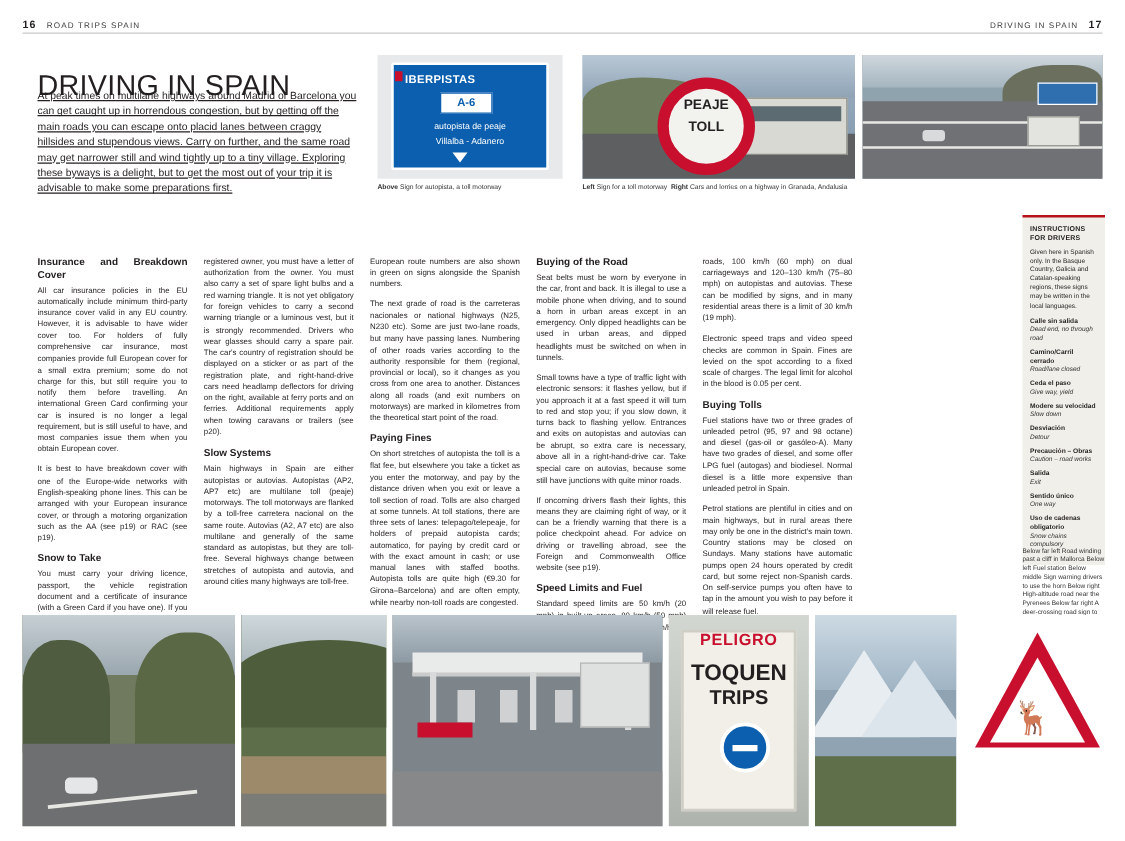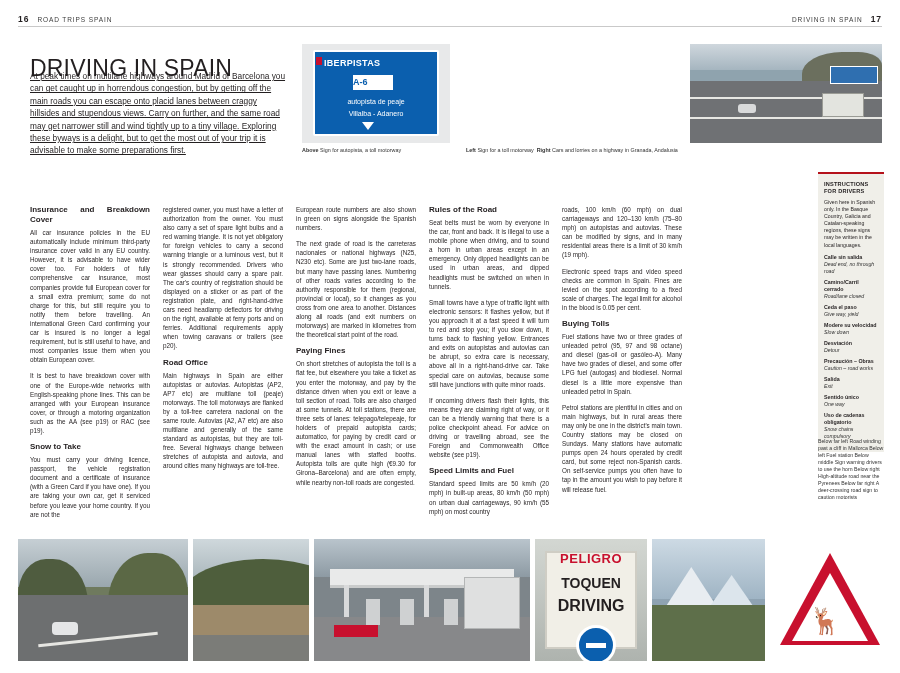--- a/index.html
+++ b/index.html
@@ -32,21 +32,21 @@
   
   .topimg{position:absolute;overflow:hidden;}
   .cap{position:absolute;font-size:5.4px;line-height:7px;color:#333;}
   .cap b{font-weight:bold;}
 
   
   .sign1{left:302px;top:44px;width:148px;height:99px;background:#e8e9ea;}
   .sign1 .blue{position:absolute;left:11px;top:6px;width:126px;height:86px;background:#0b5fae;border:2px solid #ffffff;border-radius:2px;box-sizing:border-box;}
   .sign1 .iber{position:absolute;left:22px;top:14px;font-size:9px;color:#fff;font-weight:bold;letter-spacing:.3px;}
   .sign1 .sq{position:absolute;left:14px;top:13px;width:6px;height:8px;background:#c8102e;}
-  .sign1 .a6{position:absolute;left:50px;top:30px;width:42px;height:17px;background:#fff;border:1px solid #0b5fae;box-sizing:border-box;color:#0b5fae;font-size:9px;font-weight:bold;line-height:15px;}
+  .sign1 .a6{position:absolute;left:50px;top:30px;width:42px;height:17px;background:#fff;border:1px solid #0b5fae;box-sizing:border-box;color:#0b5fae;font-size:9px;font-weight:bold;text-align:center;line-height:15px;}
   .sign1 .l1{position:absolute;left:0;right:0;top:54px;text-align:center;font-size:7px;color:#fff;}
   .sign1 .l2{position:absolute;left:0;right:0;top:66px;text-align:center;font-size:7px;color:#fff;}
   .sign1 .arrow{position:absolute;left:60px;top:78px;width:0;height:0;border-left:6px solid transparent;border-right:6px solid transparent;border-top:8px solid #ffffff;}
 
   
   .ph2{left:466px;top:44px;width:218px;height:99px;background:linear-gradient(#9fb2c4,#7d93a6);}
   .ph2 .sky{position:absolute;left:0;top:0;right:0;height:34px;background:linear-gradient(#b9c8d6,#8fa3b5);}
   .ph2 .hill{position:absolute;left:0;top:18px;width:120px;height:50px;background:#6e7b5c;border-radius:40% 60% 0 0;}
   .ph2 .road{position:absolute;left:0;bottom:0;right:0;height:36px;background:#5d5f61;}
   .ph2 .bus{position:absolute;right:6px;top:34px;width:84px;height:44px;background:#d8d9d3;border:1px solid #8d8e88;}
@@ -86,21 +86,21 @@
     padding:7px 6px 8px 6px;box-sizing:border-box;
   }
   .box h4{margin:0 0 4px 0;font-size:5.6px;font-weight:bold;line-height:7px;letter-spacing:.2px;}
   .box p{margin:0 0 5px 0;font-size:5.2px;line-height:7.1px;text-align:left;}
   .box .term{font-weight:bold;font-size:5.3px;line-height:7px;display:block;}
   .box .trans{font-style:italic;font-size:5.2px;line-height:7px;display:block;margin-bottom:4px;color:#333;}
 
   .boxcap{position:absolute;left:818px;width:66px;font-size:5.2px;line-height:7px;color:#333;}
 
   
-  .strip{position:absolute;left:18px;right:18px;bottom:12px;height:122px;display:flex;gap:5px;}
+  .strip{position:absolute;left:18px;right:18px;bottom:12px;height:169px;display:flex;gap:5px;}
   .sph{position:relative;overflow:hidden;}
   .s1{width:185px;background:#6f7a5e;}
   .s1 .sky{position:absolute;left:0;top:0;right:0;height:48px;background:linear-gradient(#c6cfd4,#9aa7ae);}
   .s1 .tree{position:absolute;left:0;top:20px;width:70px;height:90px;background:#4f5c3f;border-radius:40% 50% 0 0;}
   .s1 .tree2{position:absolute;right:0;top:14px;width:80px;height:100px;background:#5b6845;border-radius:50% 40% 0 0;}
   .s1 .road{position:absolute;left:0;bottom:0;right:0;height:66px;background:#6d6f70;}
   .s1 .dash{position:absolute;left:20px;bottom:20px;width:120px;height:3px;background:#e6e6e2;transform:rotate(-6deg);}
   .s1 .car{position:absolute;left:34px;bottom:26px;width:26px;height:13px;background:#e5e6e7;border-radius:4px;}
 
   .s2{width:125px;background:#5c6f4a;}
@@ -115,21 +115,21 @@
   .s3 .pillar{position:absolute;top:46px;width:5px;height:46px;background:#d9dadb;}
   .s3 .ground{position:absolute;left:0;bottom:0;right:0;height:44px;background:#87888a;}
   .s3 .pump{position:absolute;top:60px;width:14px;height:26px;background:#cfd1d2;}
   .s3 .shop{position:absolute;right:10px;top:38px;width:54px;height:50px;background:#dfe0e0;border:1px solid #b4b6b6;}
   .s3 .red{position:absolute;left:20px;top:86px;width:44px;height:12px;background:#c8102e;}
 
   .s4{width:122px;background:#cfd3cf;}
   .s4 .bg{position:absolute;left:0;top:0;right:0;bottom:0;background:linear-gradient(#d3d7d2,#aeb3ae);}
   .s4 .sign{position:absolute;left:10px;top:12px;right:10px;bottom:12px;background:#f1efe7;border:2px solid #cfcdc4;}
   .s4 .t1{position:absolute;left:0;right:0;top:12px;text-align:center;font-size:13px;font-weight:bold;color:#c8102e;letter-spacing:.5px;}
-  .s4 .t2{position:absolute;left:0;right:0;top:36px;text-align:center;font-size:14px;font-weight:bold;color:#231f20;}
+  .s4 .t2{position:absolute;left:0;right:0;top:36px;text-align:center;font-size:18px;font-weight:bold;color:#231f20;}
   .s4 .t3{position:absolute;left:0;right:0;top:58px;text-align:center;font-size:16px;font-weight:bold;color:#231f20;}
   .s4 .circ{position:absolute;left:41px;top:86px;width:40px;height:40px;border-radius:50%;background:#0b5fae;border:3px solid #ffffff;box-sizing:border-box;}
   .s4 .bar{position:absolute;left:51px;top:104px;width:20px;height:5px;background:#ffffff;}
 
   .s5{width:122px;background:#8fa3b2;}
   .s5 .sky{position:absolute;left:0;top:0;right:0;height:60px;background:linear-gradient(#cddae4,#9fb4c4);}
   .s5 .peak{position:absolute;left:-6px;top:28px;width:90px;height:70px;background:#e8edf1;clip-path:polygon(0% 100%,50% 0%,100% 100%);}
   .s5 .peak2{position:absolute;right:-10px;top:36px;width:86px;height:62px;background:#dce5ec;clip-path:polygon(0% 100%,50% 0%,100% 100%);}
   .s5 .grn{position:absolute;left:0;bottom:0;right:0;height:56px;background:#5e6f4a;}
 
@@ -163,20 +163,31 @@
     <div class="a6">A-6</div>
     <div class="l1">autopista de peaje</div>
     <div class="l2">Villalba - Adanero</div>
     <div class="arrow"></div>
   </div>
   <div class="cap" style="left:302px;top:147px;width:150px;">
     <b>Above</b>
     <span>Sign for autopista, a toll motorway</span>
   </div>
 
+  <div class="topimg ph2">
+    <div class="sky"></div>
+    <div class="hill"></div>
+    <div class="road"></div>
+    <div class="bus">
+        <div class="win"></div>
+      </div>
+    <div class="circ"></div>
+    <div class="pj">PEAJE</div>
+    <div class="tl">TOLL</div>
+  </div>
 
   <div class="topimg ph3">
     <div class="sky"></div>
     <div class="sea"></div>
     <div class="hillr"></div>
     <div class="asp"></div>
     <div class="lane2"></div>
     <div class="lane"></div>
     <div class="gantry"></div>
     <div class="truck"></div>
@@ -193,33 +204,33 @@
   <div class="col" id="c1">
     <h3>Insurance and Breakdown Cover</h3>
     <p>All car insurance policies in the EU automatically include minimum third-party insurance cover valid in any EU country. However, it is advisable to have wider cover too. For holders of fully comprehensive car insurance, most companies provide full European cover for a small extra premium; some do not charge for this, but still require you to notify them before travelling. An international Green Card confirming your car is insured is no longer a legal requirement, but is still useful to have, and most companies issue them when you obtain European cover.</p>
     <p>It is best to have breakdown cover with one of the Europe-wide networks with English-speaking phone lines. This can be arranged with your European insurance cover, or through a motoring organization such as the AA (see p19) or RAC (see p19).</p>
     <h3 class="sp">Snow to Take</h3>
     <p>You must carry your driving licence, passport, the vehicle registration document and a certificate of insurance (with a Green Card if you have one). If you are taking your own car, get it serviced before you leave your home country. If you are not the</p>
   </div>
 
   <div class="col" id="c2">
     <p>registered owner, you must have a letter of authorization from the owner. You must also carry a set of spare light bulbs and a red warning triangle. It is not yet obligatory for foreign vehicles to carry a second warning triangle or a luminous vest, but it is strongly recommended. Drivers who wear glasses should carry a spare pair. The car's country of registration should be displayed on a sticker or as part of the registration plate, and right-hand-drive cars need headlamp deflectors for driving on the right, available at ferry ports and on ferries. Additional requirements apply when towing caravans or trailers (see p20).</p>
-    <h3 class="sp">Road Office</h3>
+    <h3 class="sp">Slow Systems</h3>
     <p>Main highways in Spain are either autopistas or autovias. Autopistas (AP2, AP7 etc) are multilane toll (peaje) motorways. The toll motorways are flanked by a toll-free carretera nacional on the same route. Autovias (A2, A7 etc) are also multilane and generally of the same standard as autopistas, but they are toll-free. Several highways change between stretches of autopista and autovia, and around cities many highways are toll-free.</p>
   </div>
 
   <div class="col" id="c3">
     <p>European route numbers are also shown in green on signs alongside the Spanish numbers.</p>
     <p>The next grade of road is the carreteras nacionales or national highways (N25, N230 etc). Some are just two-lane roads, but many have passing lanes. Numbering of other roads varies according to the authority responsible for them (regional, provincial or local), so it changes as you cross from one area to another. Distances along all roads (and exit numbers on motorways) are marked in kilometres from the theoretical start point of the road.</p>
     <h3 class="sp">Paying Fines</h3>
     <p>On short stretches of autopista the toll is a flat fee, but elsewhere you take a ticket as you enter the motorway, and pay by the distance driven when you exit or leave a toll section of road. Tolls are also charged at some tunnels. At toll stations, there are three sets of lanes: telepago/telepeaje, for holders of prepaid autopista cards; automatico, for paying by credit card or with the exact amount in cash; or use manual lanes with staffed booths. Autopista tolls are quite high (€9.30 for Girona–Barcelona) and are often empty, while nearby non-toll roads are congested.</p>
   </div>
 
   <div class="col" id="c4">
-    <h3>Rules of the Road</h3>
+    <h3>Buying of the Road</h3>
     <p>Seat belts must be worn by everyone in the car, front and back. It is illegal to use a mobile phone when driving, and to sound a horn in urban areas except in an emergency. Only dipped headlights can be used in urban areas, and dipped headlights must be switched on when in tunnels.</p>
     <p>Small towns have a type of traffic light with electronic sensors: it flashes yellow, but if you approach it at a fast speed it will turn to red and stop you; if you slow down, it turns back to flashing yellow. Entrances and exits on autopistas and autovias can be abrupt, so extra care is necessary, above all in a right-hand-drive car. Take special care on autovias, because some still have junctions with quite minor roads.</p>
     <p>If oncoming drivers flash their lights, this means they are claiming right of way, or it can be a friendly warning that there is a police checkpoint ahead. For advice on driving or travelling abroad, see the Foreign and Commonwealth Office website (see p19).</p>
     <h3 class="sp">Speed Limits and Fuel</h3>
     <p>Standard speed limits are 50 km/h (20 mph) in built-up areas, 80 km/h (50 mph) on urban dual carriageways, 90 km/h (55 mph) on most country</p>
   </div>
 
   <div class="col" id="c5">
     <p>roads, 100 km/h (60 mph) on dual carriageways and 120–130 km/h (75–80 mph) on autopistas and autovias. These can be modified by signs, and in many residential areas there is a limit of 30 km/h (19 mph).</p>
     <p>Electronic speed traps and video speed checks are common in Spain. Fines are levied on the spot according to a fixed scale of charges. The legal limit for alcohol in the blood is 0.05 per cent.</p>
@@ -282,21 +293,21 @@
       <div class="pump" style="left:130px;"></div>
       <div class="shop"></div>
       <div class="red"></div>
     </div>
 
     <div class="sph s4">
       <div class="bg"></div>
       <div class="sign"></div>
       <div class="t1">PELIGRO</div>
       <div class="t2">TOQUEN</div>
-      <div class="t3">DRIVING</div>
+      <div class="t3">TRIPS</div>
       <div class="circ"></div>
       <div class="bar"></div>
     </div>
 
     <div class="sph s5">
       <div class="sky"></div>
       <div class="peak"></div>
       <div class="peak2"></div>
       <div class="grn"></div>
     </div>

